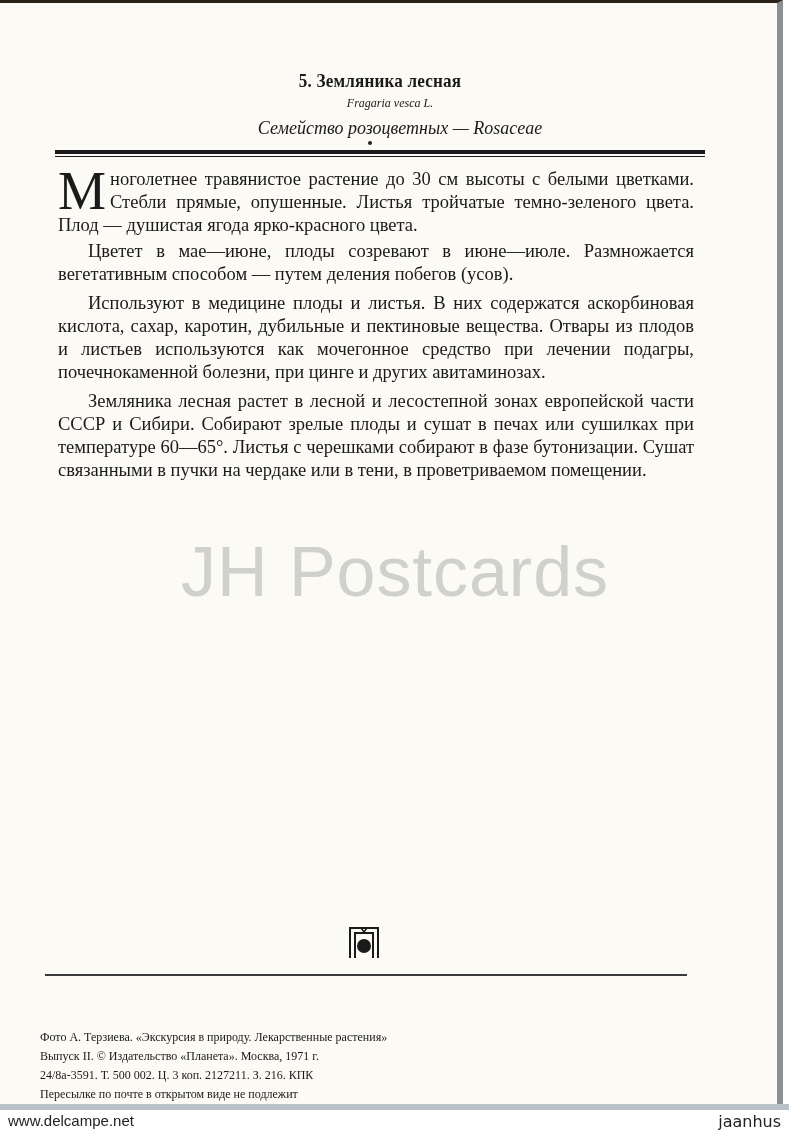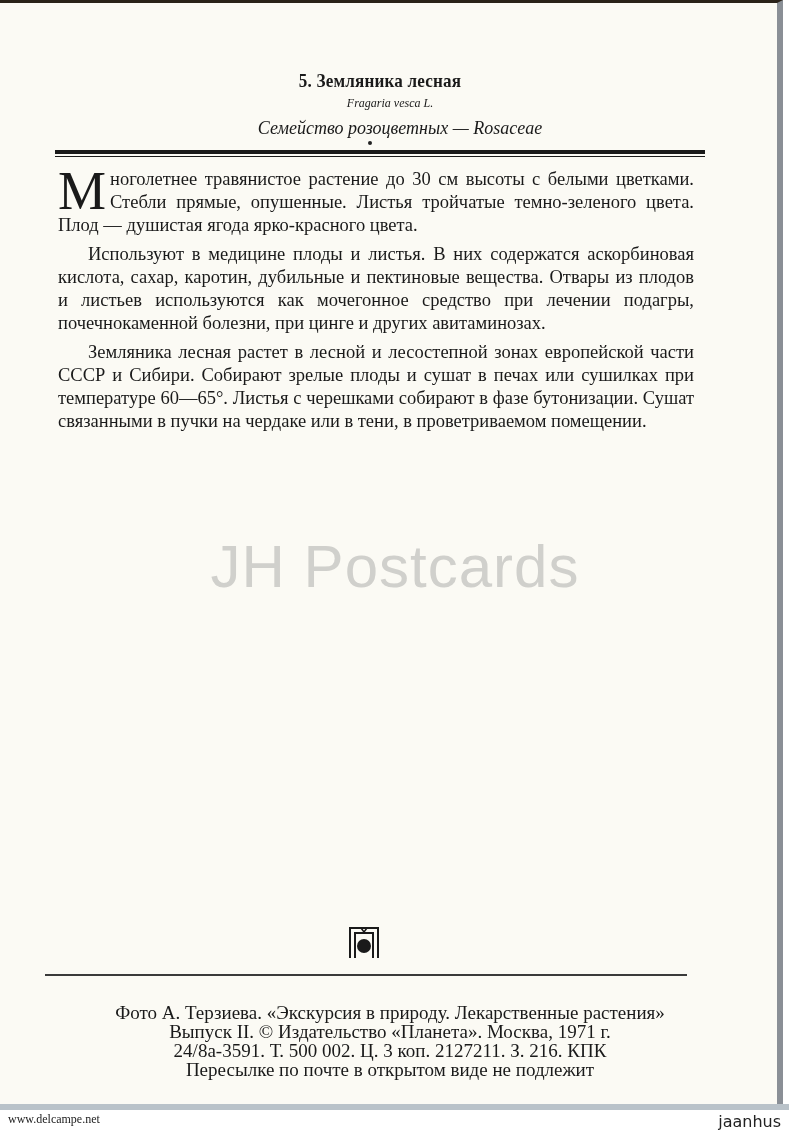--- a/index.html
+++ b/index.html
@@ -18,44 +18,45 @@
   .rule-thin { position:absolute; left:55px; top:156px; width:650px; height:1px; background:#1a1a1a; }
   .body-text { position:absolute; left:58px; top:168px; width:636px; font-size:18.5px; line-height:23px;
                text-align:justify; }
   .body-text p { margin:0; text-indent:30px; }
   .body-text p.first { text-indent:0; }
   .dropcap { float:left; font-size:54px; line-height:42px; margin:2px 4px 0 0; font-weight:normal; }
   .p2 { margin-top:3px !important; }
   .p3 { margin-top:6px !important; }
   .p4 { margin-top:6px !important; }
   .watermark { position:absolute; left:130px; top:532px; width:530px; text-align:center;
-               font-family:"Liberation Sans", "DejaVu Sans", sans-serif; font-size:60px;
+               font-family:"Liberation Sans", "DejaVu Sans", sans-serif; font-size:70px;
                color:rgba(130,130,130,0.35); letter-spacing:1px; }
   .logo { position:absolute; left:347px; top:925px; width:34px; height:34px; }
   .footer-rule { position:absolute; left:45px; top:974px; width:642px; height:2px; background:#3a3a3a; }
-  .footer { position:absolute; left:40px; top:1003px; width:700px; text-align:center; font-size:19px; line-height:19px; }
+  .footer { position:absolute; left:40px; top:1028px; width:700px; text-align:left; font-size:12px; line-height:19px; }
   .footer div { margin:0; }
-  .site-credit { position:absolute; left:8px; top:1112px; font-family:Liberation Serif, serif; font-size:12px; color:#222; }
+  .site-credit { position:absolute; left:8px; top:1112px; font-family:Liberation Sans, sans-serif; font-size:15px; color:#222; }
   .seller-credit { position:absolute; right:8px; top:1112px; font-family:"DejaVu Sans", sans-serif; font-size:16px; color:#222; }
 </style>
 </head>
 <body>
 
 <div class="card"></div>
 <div class="card-bottom-edge"></div>
 
 <div class="title">5. Земляника лесная</div>
 <div class="latin">Fragaria vesca L.</div>
 <div class="family"><span>Семейство розоцветных — </span><span class="rosaceae">Rosaceae</span></div>
 <div class="dot"></div>
 <div class="rule-thick"></div>
 <div class="rule-thin"></div>
 
 <div class="body-text">
   <p class="first"><span class="dropcap">М</span><span>ноголетнее травянистое растение до 30 см высоты с белыми цветками. Стебли прямые, опушенные. Листья тройчатые темно-зеленого цвета. Плод — душистая ягода ярко-красного цвета.</span></p>
+  <p class="p2">Цветет в мае—июне, плоды созревают в июне—июле. Размножается вегетативным способом — путем деления побегов (усов).</p>
   <p class="p3">Используют в медицине плоды и листья. В них содержатся аскорбиновая кислота, сахар, каротин, дубильные и пектиновые вещества. Отвары из плодов и листьев используются как мочегонное средство при лечении подагры, почечнокаменной болезни, при цинге и других авитаминозах.</p>
   <p class="p4">Земляника лесная растет в лесной и лесостепной зонах европейской части СССР и Сибири. Собирают зрелые плоды и сушат в печах или сушилках при температуре 60—65°. Листья с черешками собирают в фазе бутонизации. Сушат связанными в пучки на чердаке или в тени, в проветриваемом помещении.</p>
 </div>
 
 <div class="watermark">JH Postcards</div>
 
 <div class="logo">
   <svg width="34" height="34" viewBox="0 0 34 34">
     <path d="M3 33 V3 H31 V33" fill="none" stroke="#1a1a1a" stroke-width="2"></path>
     <path d="M8 33 V8 H26 V33" fill="none" stroke="#1a1a1a" stroke-width="2"></path>

